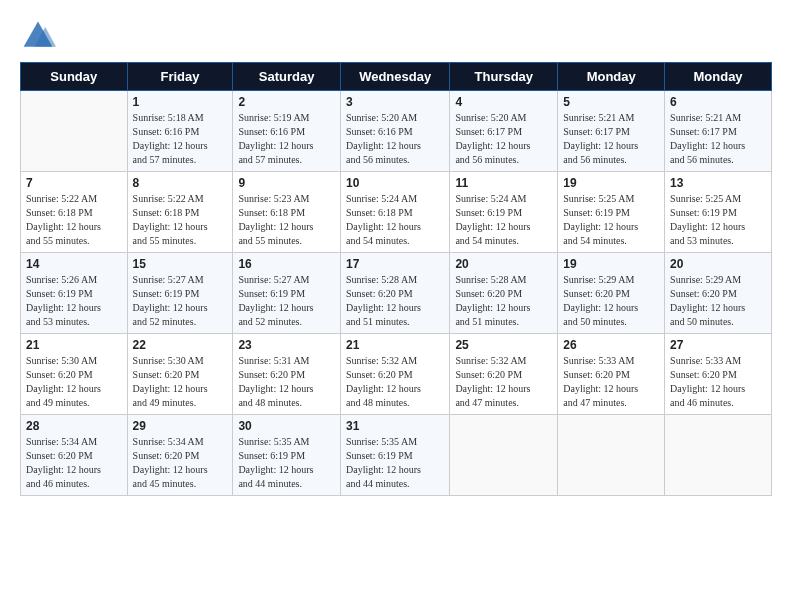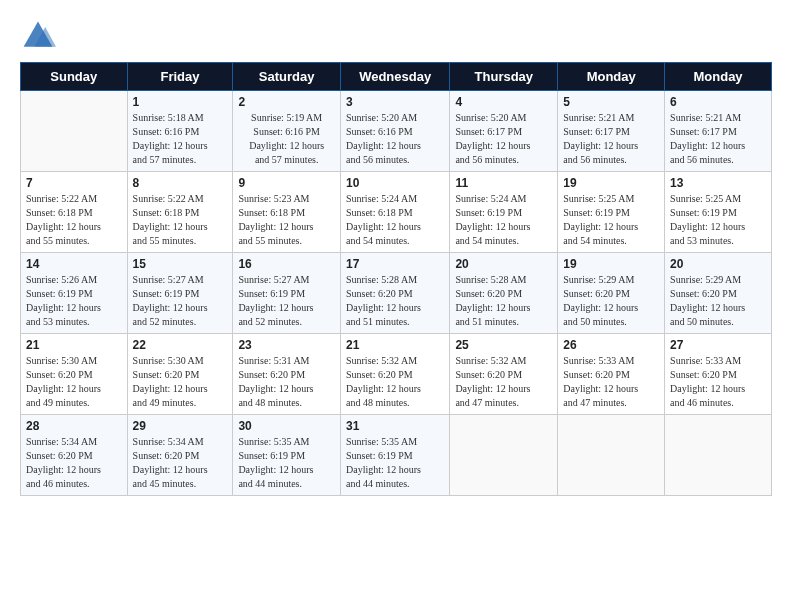--- a/index.html
+++ b/index.html
@@ -138,21 +138,21 @@
           <td class="empty-cell"></td>
           <td>
             <span class="day-number">1</span>
             <div class="day-info" style="white-space: pre-line;">Sunrise: 5:18 AM
 Sunset: 6:16 PM
 Daylight: 12 hours
 and 57 minutes.</div>
           </td>
           <td>
             <span class="day-number">2</span>
-            <div class="day-info" style="white-space: pre-line; text-align: center;">Sunrise: 5:19 AM
+            <div class="day-info" style="white-space: pre-line;">Sunrise: 5:19 AM
 Sunset: 6:16 PM
 Daylight: 12 hours
 and 57 minutes.</div>
           </td>
           <td>
             <span class="day-number">3</span>
             <div class="day-info" style="white-space: pre-line;">Sunrise: 5:20 AM
 Sunset: 6:16 PM
 Daylight: 12 hours
 and 56 minutes.</div>

